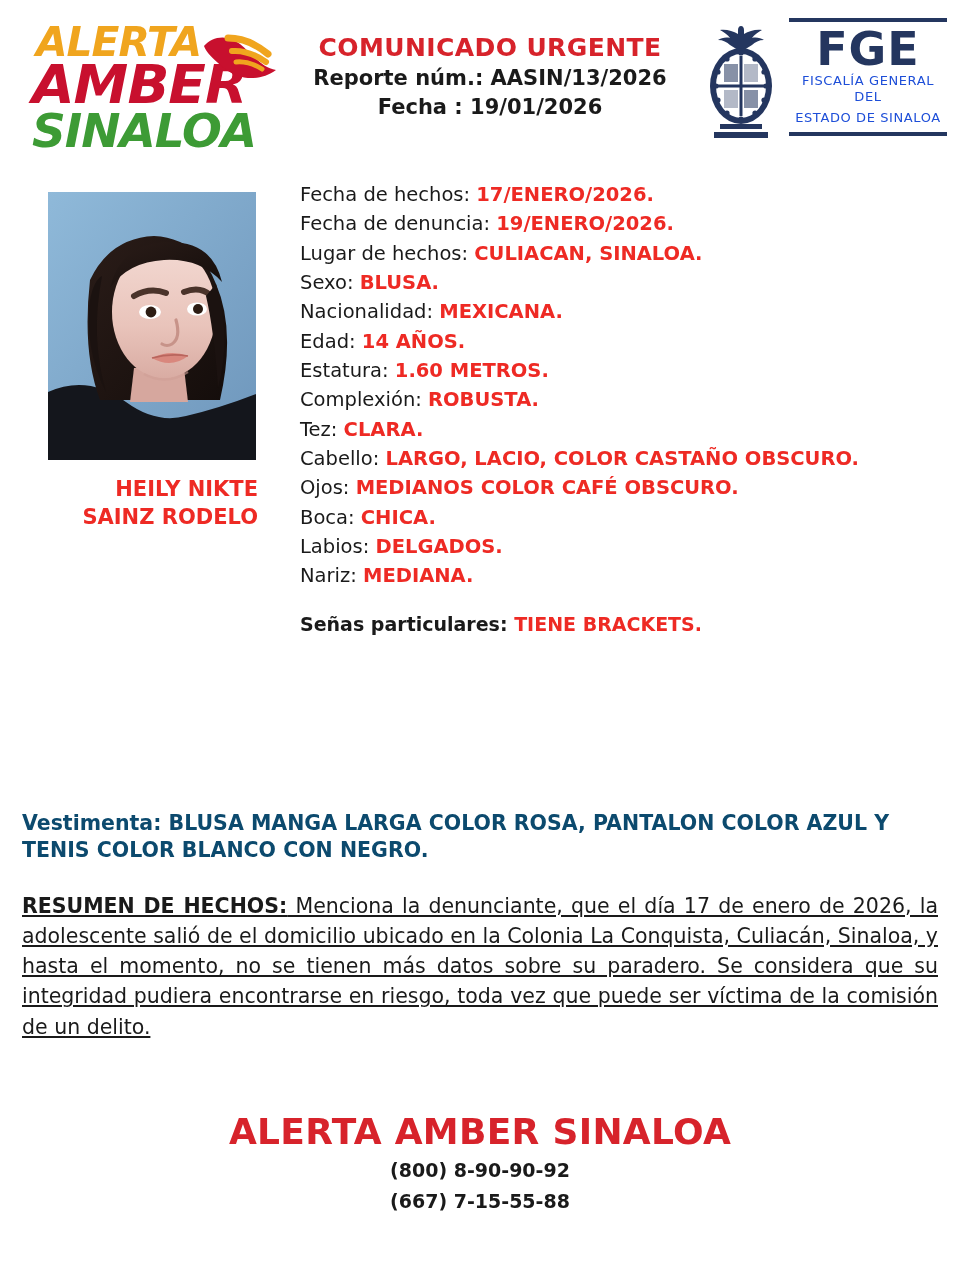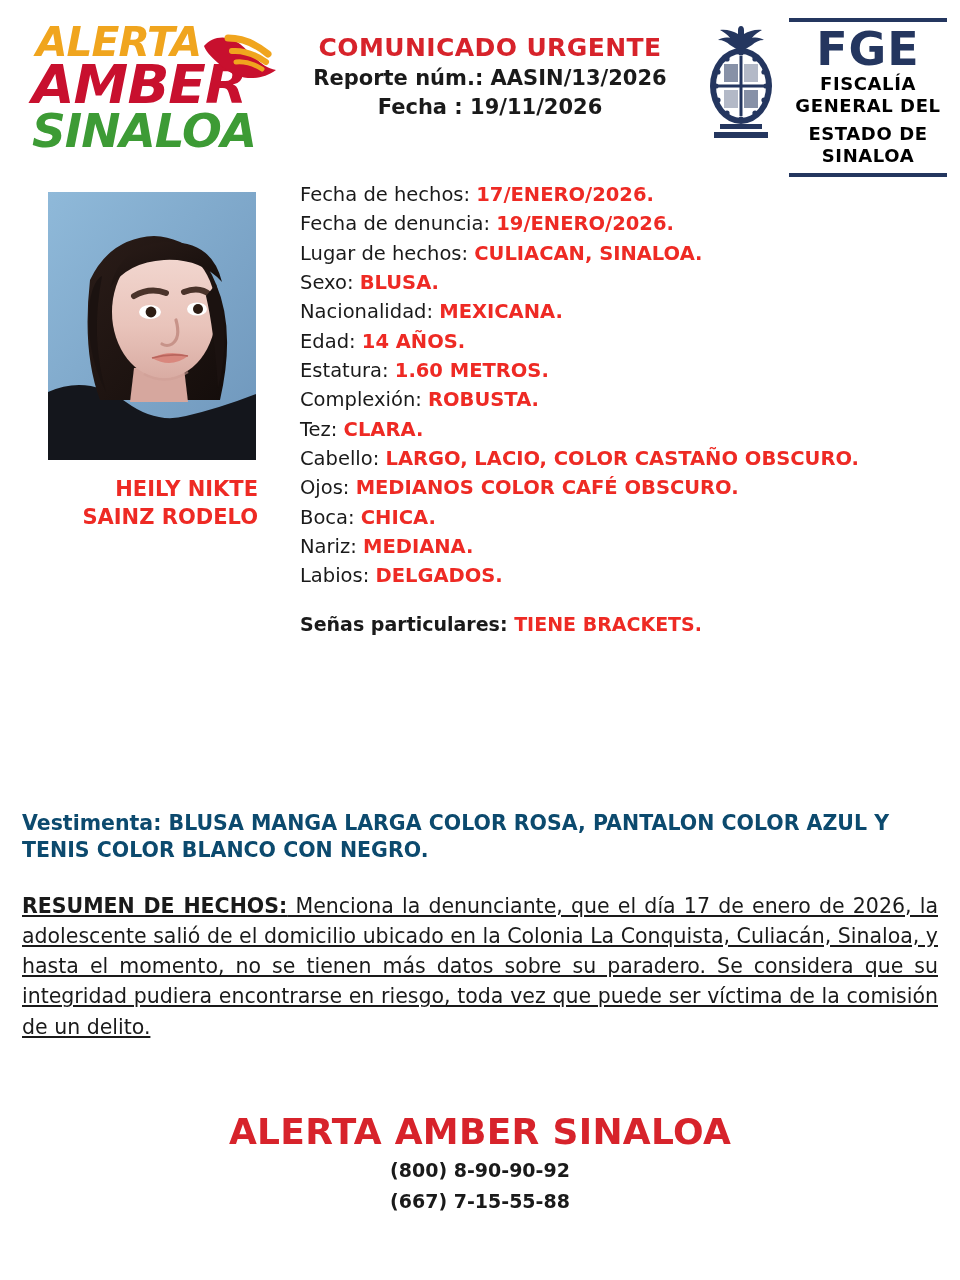--- a/index.html
+++ b/index.html
@@ -125,23 +125,23 @@
     font-family: "DejaVu Sans", sans-serif;
     font-weight: bold;
     font-size: 46px;
     color: #24365F;
     line-height: 1.02;
     letter-spacing: 1px;
     margin: 4px 0 0 0;
   }
   .fge-sub {
     font-family: "DejaVu Sans", sans-serif;
-    font-weight: bold;
-    font-size: 18px;
-    color: #000000;
+    font-weight: normal;
+    font-size: 13px;
+    color: #1d4ed8;
     letter-spacing: 0.6px;
     line-height: 1.25;
     margin-bottom: 5px;
   }
 
   
   .body-area {
     position: relative;
     width: 960px;
     height: 620px;
@@ -270,21 +270,21 @@
         <path d="M30 14 C 44 14, 58 20, 70 30" stroke="#F0A51E" stroke-width="7" fill="none" stroke-linecap="round"></path>
         <path d="M34 27 C 47 26, 58 31, 68 38" stroke="#F0A51E" stroke-width="6" fill="none" stroke-linecap="round"></path>
         <path d="M38 38 C 48 37, 56 40, 64 45" stroke="#F0A51E" stroke-width="5" fill="none" stroke-linecap="round"></path>
       </svg>
     </div>
   </div>
 
   <div class="center-head">
     <div class="comunicado">COMUNICADO URGENTE</div>
     <div class="reporte-num">Reporte núm.: AASIN/13/2026</div>
-    <div class="fecha-head">Fecha : 19/11/2026</div>
+    <div class="fecha-head">Fecha : 19/01/2026</div>
   </div>
 
   <div class="fge-logo">
     <div class="fge-emblem">
       <svg width="78" height="126" viewBox="0 0 78 126">
         <g fill="#24365F">
 
           <path d="M39 6 c2 0 3 2 3 4 l0 4 c5-3 12-5 18-4 -4 2 -8 5 -10 8 4-1 9 0 12 2 -5 0 -9 2 -12 5 l-8 5 -3 0 -3 0 -8-5 c-3-3 -7-5 -12-5 3-2 8-3 12-2 -2-3 -6-6 -10-8 6-1 13 1 18 4 l0-4 c0-2 1-4 3-4 z"></path>
 
           <ellipse cx="39" cy="66" rx="31" ry="38" fill="#24365F"></ellipse>
@@ -427,26 +427,26 @@
     </div>
     <div class="detail-line">
       <span>Ojos:</span>
       <span class="val">MEDIANOS COLOR CAFÉ OBSCURO.</span>
     </div>
     <div class="detail-line">
       <span>Boca:</span>
       <span class="val">CHICA.</span>
     </div>
     <div class="detail-line">
+      <span>Labios:</span>
+      <span class="val">DELGADOS.</span>
+    </div>
+    <div class="detail-line">
       <span>Nariz:</span>
       <span class="val">MEDIANA.</span>
-    </div>
-    <div class="detail-line">
-      <span>Labios:</span>
-      <span class="val">DELGADOS.</span>
     </div>
 
     <div class="senas">
       <span>Señas particulares:</span>
       <span class="val">TIENE BRACKETS.</span>
     </div>
 
   </div>
 </div>
 

